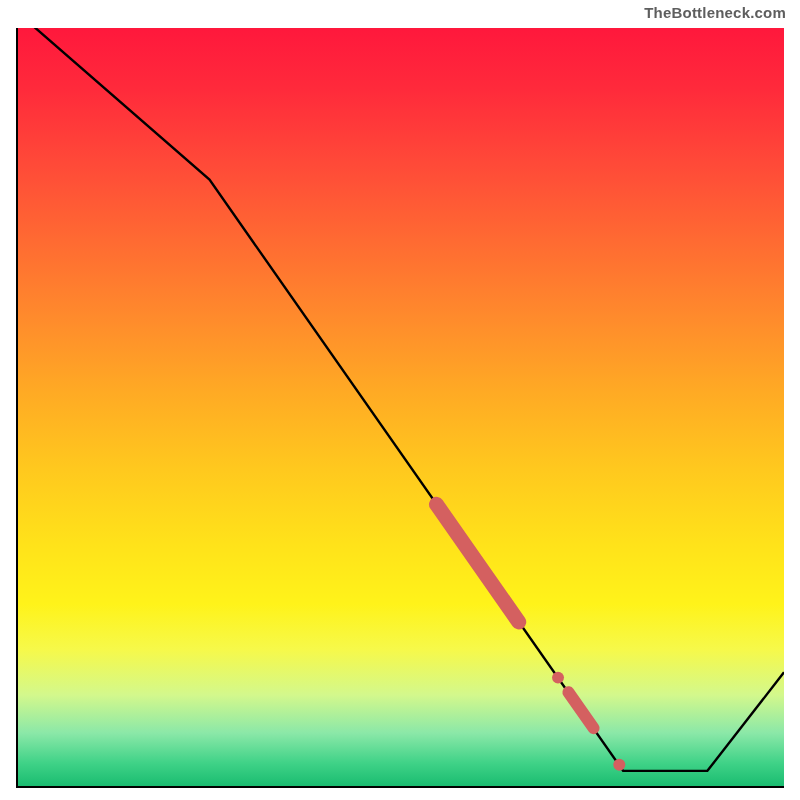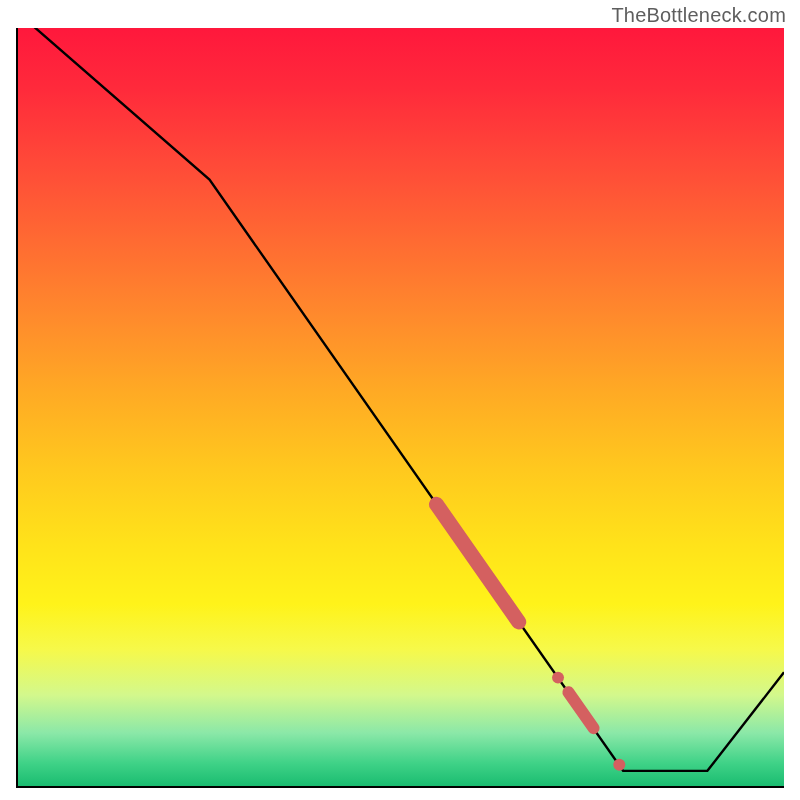--- a/index.html
+++ b/index.html
@@ -44,22 +44,22 @@
       #d3f88c 88%,
       #8be8a8 93%,
       #3fd287 97%,
       #1abc70 100%
     );
   }
   .watermark {
     position: absolute;
     top: 4px;
     right: 14px;
-    font-size: 20px;
-    font-weight: 400;
+    font-size: 15px;
+    font-weight: 700;
     color: #5e5e5e;
     letter-spacing: 0.2px;
     margin-left: 48px;
   }
   svg.overlay {
     position: absolute;
     inset: 0;
   }
 </style>
 </head>

